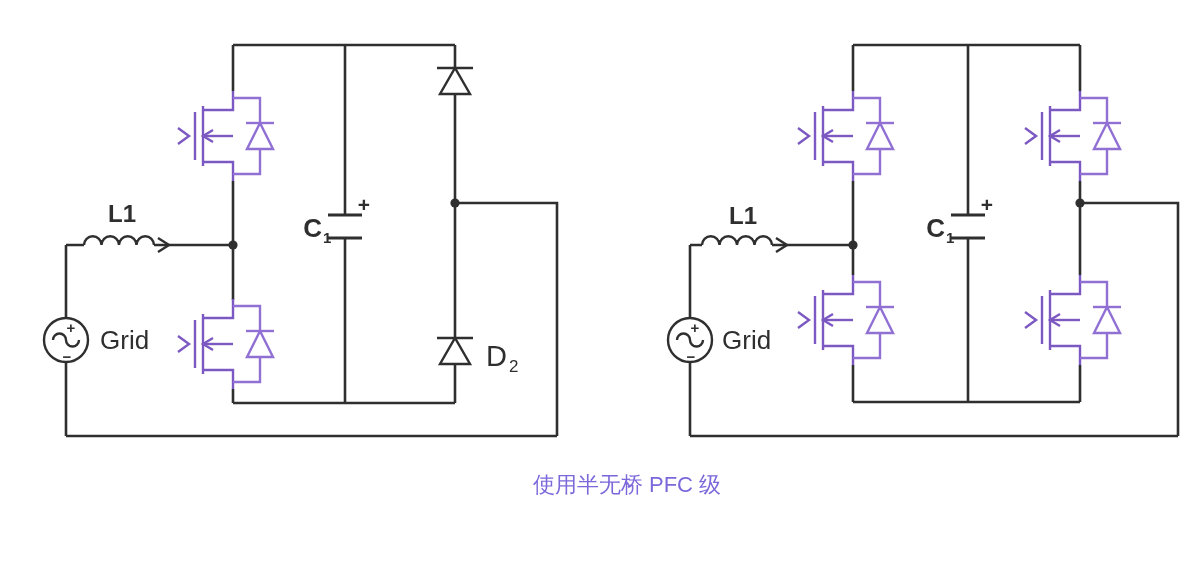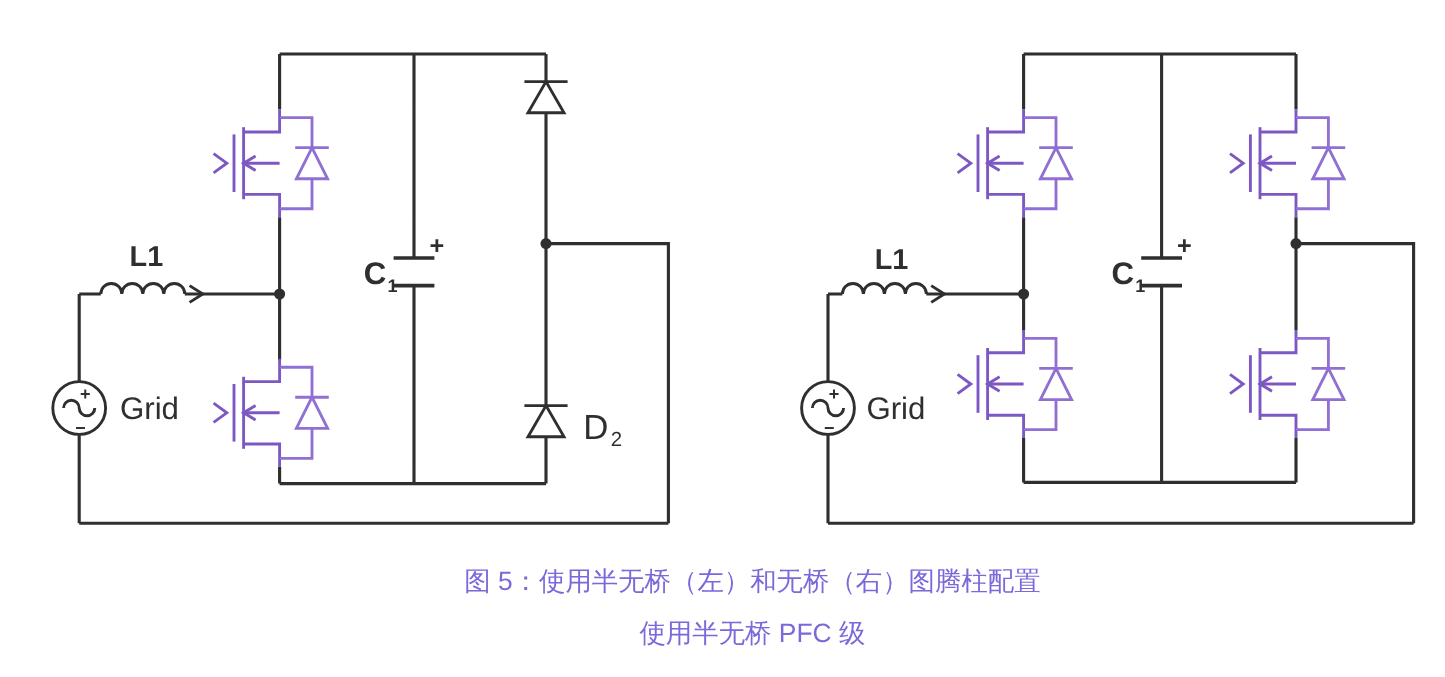--- a/index.html
+++ b/index.html
@@ -155,17 +155,16 @@
       <text class="t-grid" x="722" y="349">Grid</text>
       <text class="t-srcsign" x="695" y="333" text-anchor="middle">+</text>
       <text class="t-srcsign" x="691" y="362" text-anchor="middle">−</text>
       <text class="t-cap" x="945" y="237" text-anchor="end">C</text>
       <text class="t-sub" x="946" y="243">1</text>
       <text class="t-plus" x="987" y="212" text-anchor="middle">+</text>
     </g>
   </svg>
 
   <div class="caption">
-    <p class="l1">图 5：使用半无桥（左）和无桥（右）图腾柱配置</p>
     <p class="l2">使用半无桥 PFC 级</p>
   </div>
 
 </div>
 
 </body></html>

